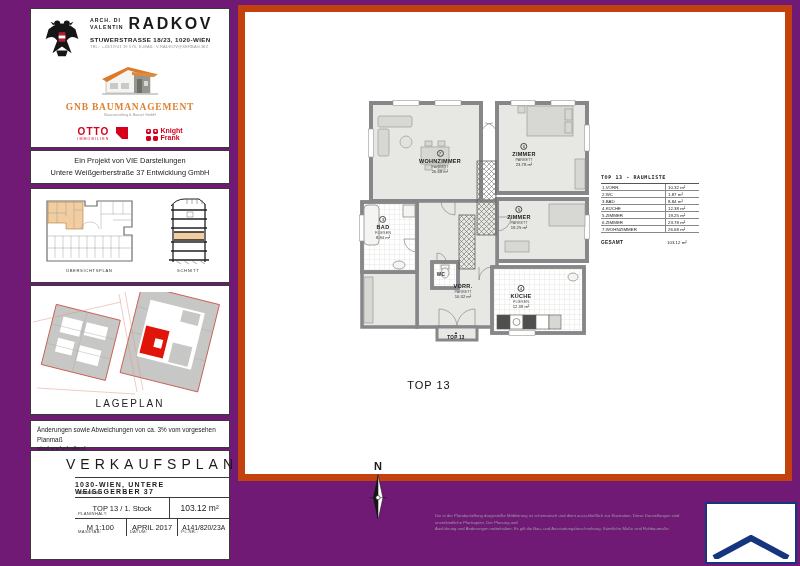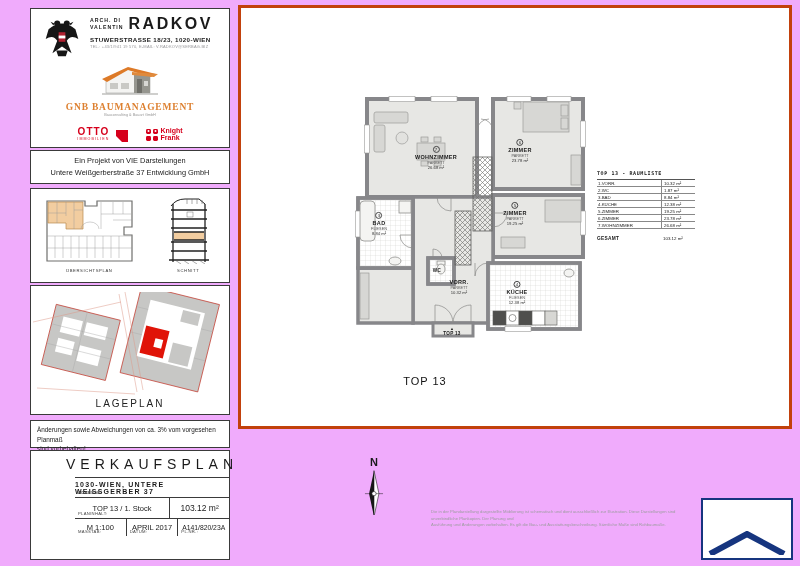--- a/index.html
+++ b/index.html
@@ -1,36 +1,36 @@
 <!DOCTYPE html>
 <html><head>
 <meta charset="utf-8">
 <style>
   html,body{margin:0;padding:0;background:#fff;}
-  .page{position:relative;width:800px;height:566px;background:#f0abfc;overflow:hidden;
+  .page{position:relative;width:800px;height:566px;background:#701a75;overflow:hidden;
         font-family:"Liberation Sans",sans-serif;color:#1a1a1a;}
   .page *{box-sizing:border-box;}
   .box{position:absolute;left:30px;width:200px;border:1px solid #3a3a3a;background:#fff;}
 
   
   .box-letterhead{top:8px;height:140px;}
   .lh-top{position:absolute;top:6px;left:8px;right:6px;height:46px;display:flex;}
   .lh-head{margin-left:5px;flex:1;}
   .lh-row1{display:flex;align-items:center;gap:5px;}
   .lh-pre{font-size:5.2px;font-weight:bold;letter-spacing:1px;line-height:1.35;color:#222;}
   .lh-name{font-size:16px;letter-spacing:2.5px;font-weight:600;}
   .lh-addr{font-size:6.2px;font-weight:bold;letter-spacing:.4px;margin-top:3px;}
   .lh-contact{font-size:4px;color:#97979a;margin-top:1px;letter-spacing:.2px;}
   .lh-gnb{position:absolute;top:50px;left:0;right:0;text-align:center;}
   .gnb-name{font-family:"Liberation Serif",serif;font-size:9.5px;font-weight:bold;
             letter-spacing:.8px;color:#dd8030;margin-top:1px;}
   .gnb-sub{font-size:3.8px;color:#999;margin-top:1px;}
   .lh-logos{position:absolute;bottom:5px;left:0;right:0;display:flex;justify-content:center;
             gap:18px;align-items:center;}
-  .otto{display:flex;gap:6px;align-items:flex-end;}
+  .otto{display:flex;gap:6px;align-items:flex-start;}
   .otto-txt{display:flex;flex-direction:column;align-items:center;line-height:1;}
   .otto-main{font-size:10px;font-weight:800;color:#d6001c;letter-spacing:1px;}
   .otto-sub{font-size:3.6px;color:#d6001c;letter-spacing:1.1px;margin-top:1px;}
   .kf{display:flex;gap:3px;align-items:center;}
   .kf-txt{display:flex;flex-direction:column;line-height:.95;}
   .kf-l{font-size:7px;font-weight:bold;color:#d6001c;}
 
   
   .box-project{top:150px;height:34px;display:flex;flex-direction:column;justify-content:center;
                text-align:center;font-size:7.4px;line-height:1.6;}
@@ -62,21 +62,21 @@
               font-size:7px;letter-spacing:1.2px;font-weight:600;}
   .tb-inhalt{height:21px;display:flex;}
   .tb-c1{flex:1.6;display:flex;align-items:center;justify-content:center;font-size:7.5px;position:relative;}
   .tb-c2{flex:1;border-left:1px solid #3a3a3a;display:flex;align-items:center;justify-content:center;font-size:8.5px;}
   .tb-bottom{height:18px;display:flex;}
   .tb-bc{flex:1;position:relative;display:flex;align-items:center;justify-content:center;font-size:7.5px;}
   .tb-bc + .tb-bc{border-left:1px solid #3a3a3a;}
   .tb-plnr{font-size:6.8px;}
 
   
-  .main{position:absolute;left:238px;top:5px;width:554px;height:424px;border:3px solid #c2410c;background:#fff;}
+  .main{position:absolute;left:238px;top:5px;width:554px;height:476px;border:7px solid #c2410c;background:#fff;}
   .plan-svg{position:absolute;left:114px;top:77px;}
 
   .room-label{position:absolute;display:flex;flex-direction:column;align-items:center;
               line-height:1.2;text-align:center;transform:translate(-50%,-50%);}
   .rnum{width:7px;height:7px;border:.6px solid #444;border-radius:50%;font-size:4.4px;
         display:flex;align-items:center;justify-content:center;margin-bottom:1px;color:#333;}
   .rname{font-size:5.5px;font-weight:bold;letter-spacing:.3px;}
   .rfloor{font-size:3.8px;color:#555;}
   .rarea{font-size:4.2px;color:#333;}
   .rl7{left:195px;top:150px;} .rl6{left:279px;top:143px;} .rl5{left:274px;top:206px;}

